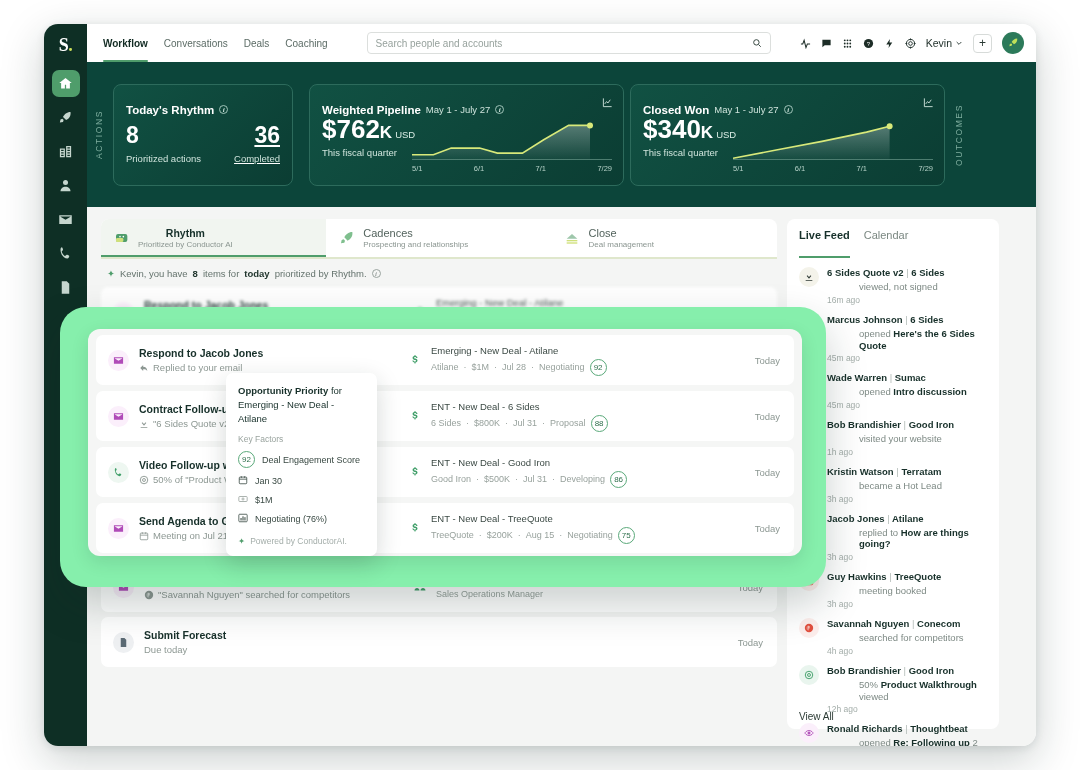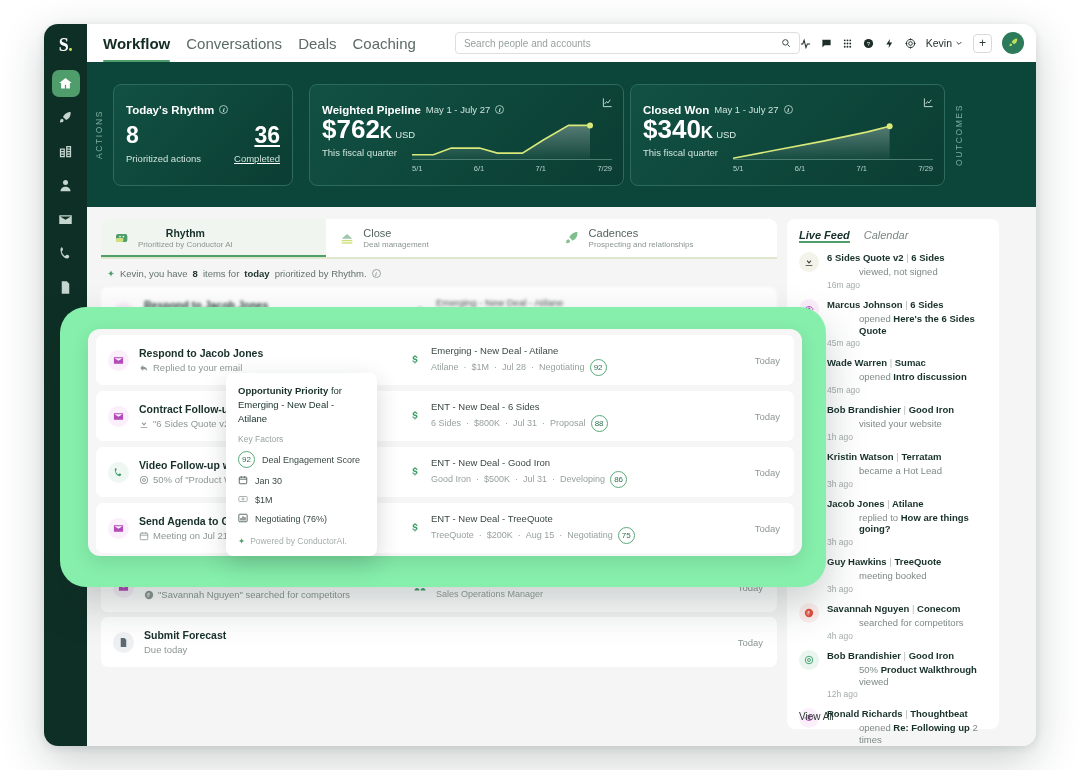--- a/index.html
+++ b/index.html
@@ -40,21 +40,21 @@
   .rail-item svg { width: 15px; height: 15px; display: block; }
 
   
   .topbar {
     position: absolute; left: 43px; top: 0; right: 0; height: 38px;
     background: #fff; display: flex; align-items: center; padding: 0 12px 0 16px;
     z-index: 5;
   }
   .navtabs { display: flex; gap: 16px; align-items: center; height: 38px; }
   .navtab {
-    font-size: 15px; color: #5b6b65; position: relative; height: 38px;
+    font-size: 10px; color: #5b6b65; position: relative; height: 38px;
     display: flex; align-items: center; white-space: nowrap;
   }
   .navtab.active { color: #122b23; font-weight: 700; }
   .navtab.active::after {
     content: ""; position: absolute; left: 0; right: 0; bottom: 0;
     height: 2.5px; background: #4f9d6b; border-radius: 2px;
   }
   .searchbox {
     margin-left: 39px; width: 404px; height: 22px; border: 1px solid #dcdfdd;
     border-radius: 4px; display: flex; align-items: center; padding: 0 8px;
@@ -169,21 +169,21 @@
   }
   .row-when { font-size: 9.5px; color: #8d9893; width: 42px; text-align: right; }
   .row-when.overdue { color: #d9453c; }
 
   
   .feed {
     width: 212px; margin: 12px 12px 12px 0; background: #fff; border-radius: 8px;
     padding: 10px 0 0 0; position: relative; height: 510px;
   }
   .feed-tabs { display: flex; gap: 14px; padding: 0 12px; }
-  .feed-tab { font-size: 11px; color: #7b8882; padding-bottom: 2px; position: relative; font-style: italic; }
+  .feed-tab { font-size: 11px; color: #7b8882; padding-bottom: 17px; position: relative; }
   .feed-tab.active { color: #16302a; font-weight: 700; }
   .feed-tab.active::after { content:""; position:absolute; left:0; right:0; bottom:0; height:2.5px; background:#4f9d6b; }
   .feed-list { padding: 9px 12px 0 12px; display: flex; flex-direction: column; gap: 9px; }
   .feed-item { display: flex; gap: 8px; }
   .f-ico { width: 20px; height: 20px; border-radius: 50%; flex: none; display: flex; align-items: center; justify-content: center; }
   .f-ico svg { width: 10px; height: 10px; }
   .f-yellow { background: #f4f3ea; color: #2f3a34; }
   .f-pink { background: #fbeffb; color: #b04bb8; }
   .f-mint { background: #e9f5ee; color: #3f9e68; }
   .f-red { background: #fdeeec; color: #e2503f; }
@@ -473,40 +473,40 @@
                   <circle cx="14" cy="10" r="1.2" fill="#fff"></circle>
                 </svg>
               </span>
             <div>
               <div class="wtab-t1">Rhythm</div>
               <div class="wtab-t2">Prioritized by Conductor AI</div>
             </div>
           </div>
           <div class="wtab inactive">
             <span class="wtab-ico">
+                <svg viewBox="0 0 24 24" fill="#7fbf8e">
+                  <path d="M20 3c-6 0-10 4-12 8l5 5c4-2 8-6 7-13zM7 14l-3 1-1 5 5-1 1-3z"></path>
+                </svg>
+              </span>
+            <div>
+              <div class="wtab-t1">Cadences</div>
+              <div class="wtab-t2">Prospecting and relationships</div>
+            </div>
+          </div>
+          <div class="wtab inactive">
+            <span class="wtab-ico">
                 <svg viewBox="0 0 24 24">
                   <path d="M4 13 12 6l8 7z" fill="#9ec7ab"></path>
                   <rect x="4" y="15" width="16" height="2" fill="#cfe07a"></rect>
                   <rect x="4" y="18.5" width="16" height="2" fill="#cfe07a"></rect>
                 </svg>
               </span>
             <div>
               <div class="wtab-t1">Close</div>
               <div class="wtab-t2">Deal management</div>
-            </div>
-          </div>
-          <div class="wtab inactive">
-            <span class="wtab-ico">
-                <svg viewBox="0 0 24 24" fill="#7fbf8e">
-                  <path d="M20 3c-6 0-10 4-12 8l5 5c4-2 8-6 7-13zM7 14l-3 1-1 5 5-1 1-3z"></path>
-                </svg>
-              </span>
-            <div>
-              <div class="wtab-t1">Cadences</div>
-              <div class="wtab-t2">Prospecting and relationships</div>
             </div>
           </div>
         </div>
         <div class="tabs-underline"></div>
 
         <div class="note">
           <span class="sparkle">✦</span>
           <span>Kevin, you have</span>
           <b>8</b>
           <span>items for</span>

